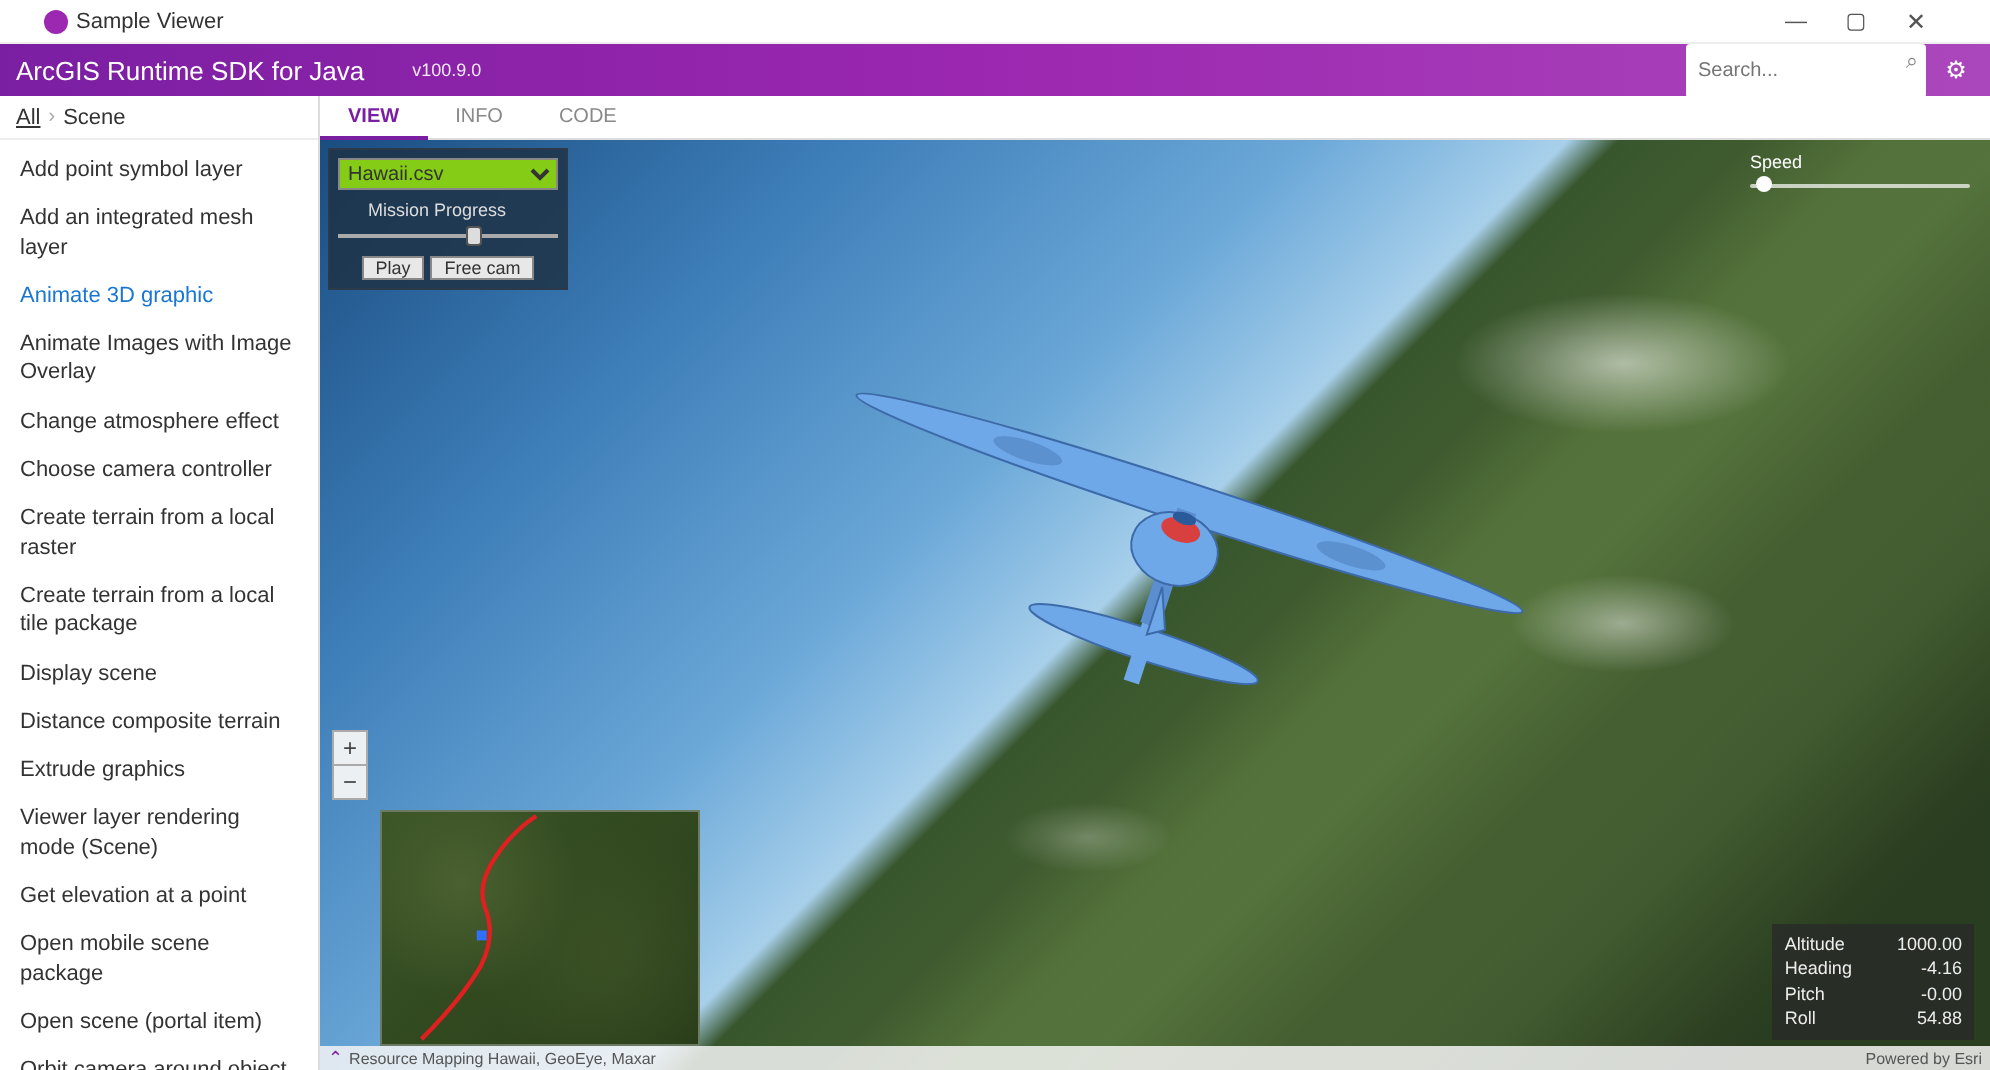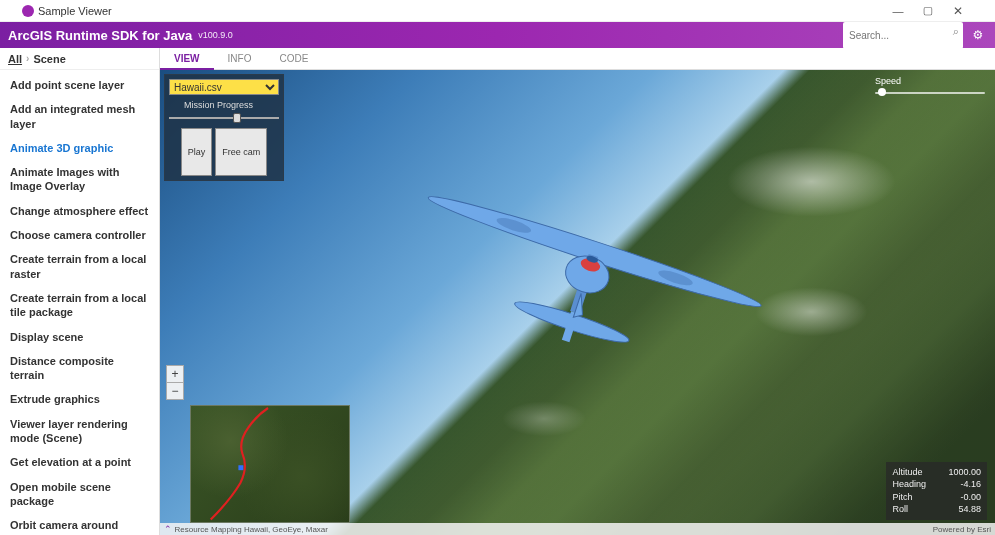--- a/index.html
+++ b/index.html
@@ -7,33 +7,33 @@
 
   
   .titlebar { height: 22px; background: #fff; display: flex; align-items: center; padding: 0 22px; font-size: 11px; color: #333; border-bottom: 1px solid #eee; }
   .titlebar .app-icon { width: 12px; height: 12px; border-radius: 50%; background: #9c27b0; margin-right: 4px; }
   .titlebar .title-text { flex: 1; }
   .titlebar .winbtn { width: 30px; text-align: center; font-size: 11px; cursor: default; color: #555; }
   .titlebar .winbtn.close { font-size: 12px; }
 
   
   .header { height: 26px; background: linear-gradient(90deg, #7b1fa2, #9c27b0, #ab47bc); display: flex; align-items: center; color: #fff; padding: 0 8px; }
-  .header .brand { font-size: 13px; font-weight: 700; text-align: center; }
-  .header .version { font-size: 9px; margin-left: 6px; opacity: .9; }
+  .header .brand { font-size: 13px; font-weight: 400; text-align: center; }
+  .header .version { font-size: 9px; margin-left: 24px; opacity: .9; }
   .header .spacer { flex: 1; }
   .header .search { height: 27px; width: 120px; border: none; border-radius: 2px; padding: 0 18px 0 6px; font-size: 10px; color: #666; background: #fff; }
   .header .search-wrap { position: relative; margin-right: 6px; }
   .header .search-wrap .mag { position: absolute; right: 4px; top: 3px; font-size: 11px; color: #888; }
   .header .gear { width: 18px; height: 18px; display: flex; align-items: center; justify-content: center; font-size: 12px; color: #fff; cursor: pointer; }
 
   
   .body { flex: 1; display: flex; min-height: 0; }
 
   
-  .sidebar { width: 160px; border-right: 1px solid #ddd; display: flex; flex-direction: column; font-weight: bold; }
+  .sidebar { width: 160px; border-right: 1px solid #ddd; display: flex; flex-direction: column; }
   .crumb { height: 22px; display: flex; align-items: center; padding: 0 8px; font-size: 11px; color: #333; border-bottom: 1px solid #eee; }
   .crumb .sep { margin: 0 4px; color: #aaa; font-size: 10px; }
   .crumb .link { text-decoration: underline; cursor: pointer; color: #333; }
   .sample-list { flex: 1; overflow: hidden; padding: 4px 0; }
   .sample-item { padding: 4px 10px; font-size: 11px; color: #333; line-height: 1.3; cursor: pointer; margin-bottom: 2px; }
   .sample-item.active { color: #1976d2; }
 
   
   .main { flex: 1; display: flex; flex-direction: column; min-width: 0; }
   .tabs { height: 22px; display: flex; align-items: center; border-bottom: 1px solid #ddd; font-size: 10px; color: #888; }
@@ -48,27 +48,27 @@
     radial-gradient(ellipse 60px 25px at 46% 75%, rgba(255,255,255,.25), transparent 70%),
     linear-gradient(135deg, transparent 48%, rgba(0,0,0,.15) 55%, transparent 65%, rgba(0,0,0,.1) 72%, transparent 80%, rgba(0,0,0,.12) 88%);
   }
 
   
   .plane { position: absolute; left: 50%; top: 50%; width: 360px; height: 160px; transform: translate(-50%, -50%) rotate(18deg); }
   .plane svg { width: 100%; height: 100%; }
 
   
   .ctrl-panel { position: absolute; top: 4px; left: 4px; width: 120px; background: rgba(30,50,70,.85); border: 1px solid #2a3a4a; padding: 4px; font-size: 9px; color: #ddd; }
-  .ctrl-panel select { width: 100%; font-size: 10px; height: 16px; border: 1px solid #888; background: #fde047; color: #333; margin-bottom: 3px; }
+  .ctrl-panel select { width: 100%; font-size: 10px; height: 16px; border: 1px solid #888; background: #84cc16; color: #333; margin-bottom: 3px; }
   .ctrl-panel .lbl { font-size: 9px; margin: 2px 0; padding-left: 15px; }
   .ctrl-panel .slider { width: 100%; height: 12px; position: relative; margin-bottom: 4px; }
   .ctrl-panel .slider .track { position: absolute; left: 0; right: 0; top: 5px; height: 2px; background: #aaa; }
   .ctrl-panel .slider .thumb { position: absolute; top: 1px; width: 8px; height: 10px; background: #ddd; border: 1px solid #555; border-radius: 2px; }
   .ctrl-panel .btns { display: flex; gap: 3px; justify-content: center; }
-  .ctrl-panel button { font-size: 9px; padding: 18px 6px; background: #e8e8e8; border: 1px solid #888; cursor: pointer; color: #333; }
+  .ctrl-panel button { font-size: 9px; padding: 0 6px; background: #e8e8e8; border: 1px solid #888; cursor: pointer; color: #333; }
 
   
   .speed-box { position: absolute; top: 6px; right: 10px; color: #fff; font-size: 9px; text-align: left; }
   .speed-box .slider2 { width: 110px; height: 10px; position: relative; margin-top: 2px; }
   .speed-box .slider2 .track { position: absolute; left: 0; right: 0; top: 4px; height: 2px; background: rgba(255,255,255,.7); border-radius: 1px; }
   .speed-box .slider2 .thumb { position: absolute; left: 0; top: 0; width: 8px; height: 8px; background: #fff; border-radius: 50%; }
 
   
   .zoom-btns { position: absolute; bottom: 135px; left: 6px; display: flex; flex-direction: column; }
   .zoom-btns .zb { width: 18px; height: 18px; background: rgba(245,245,245,.95); border: 1px solid #aaa; font-size: 12px; display: flex; align-items: center; justify-content: center; cursor: pointer; color: #444; }
@@ -117,34 +117,35 @@
 
 <div class="body">
 
   <div class="sidebar">
     <div class="crumb">
       <span class="link">All</span>
       <span class="sep">›</span>
       <span>Scene</span>
     </div>
     <div class="sample-list" id="sample-list">
-        <div class="sample-item">Add point scene layer</div>
+        <div class="sample-item">Add point symbol layer</div>
         <div class="sample-item">Add an integrated mesh layer</div>
         <div class="sample-item active">Animate 3D graphic</div>
         <div class="sample-item">Animate Images with Image Overlay</div>
         <div class="sample-item">Change atmosphere effect</div>
         <div class="sample-item">Choose camera controller</div>
         <div class="sample-item">Create terrain from a local raster</div>
         <div class="sample-item">Create terrain from a local tile package</div>
         <div class="sample-item">Display scene</div>
         <div class="sample-item">Distance composite terrain</div>
         <div class="sample-item">Extrude graphics</div>
         <div class="sample-item">Viewer layer rendering mode (Scene)</div>
         <div class="sample-item">Get elevation at a point</div>
         <div class="sample-item">Open mobile scene package</div>
+        <div class="sample-item">Open scene (portal item)</div>
         <div class="sample-item">Orbit camera around object</div>
       </div>
   </div>
 
   <div class="main">
     <div class="tabs">
       <div class="tab active">VIEW</div>
       <div class="tab">INFO</div>
       <div class="tab">CODE</div>
     </div>

